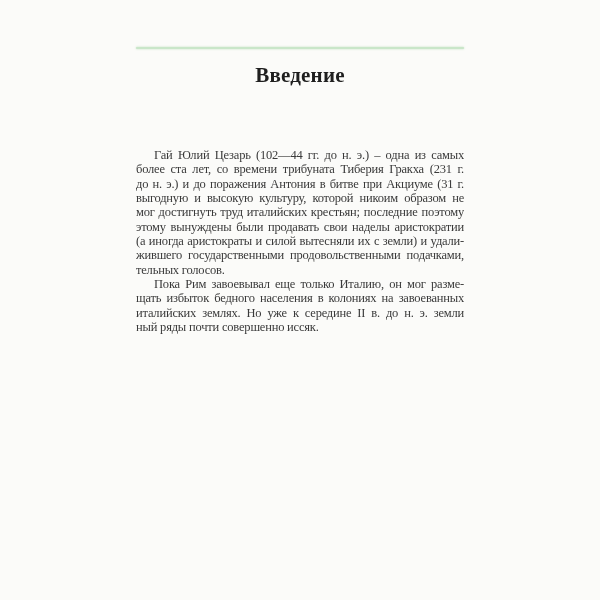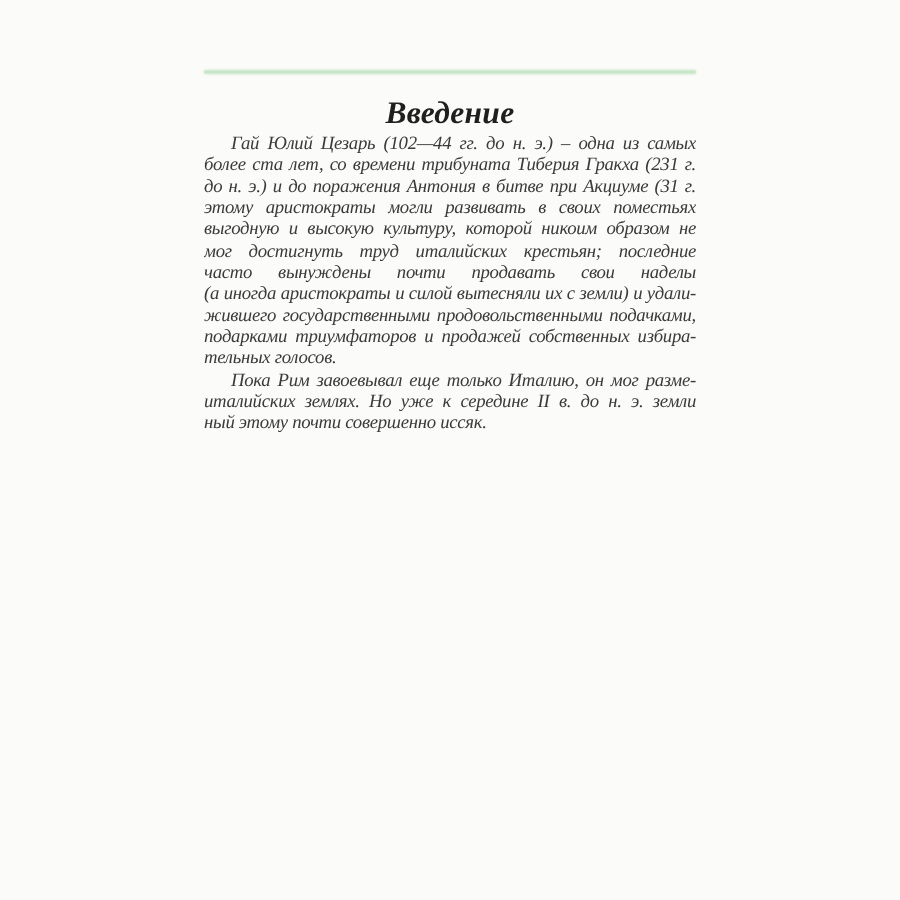--- a/index.html
+++ b/index.html
@@ -14,39 +14,39 @@
     overflow: hidden;
   }
   .page {
     position: relative;
     width: 600px;
     height: 600px;
   }
   .content {
     width: 328px;
     margin: 0 auto;
-    font-style: italic;
   }
   .divider {
     height: 2px;
     margin-top: 47px;
     background: #c9e6c9;
     border-radius: 1px;
     box-shadow: 0 0 2px rgba(170, 215, 170, 0.8);
   }
   .chapter-title {
     margin: 13px 0 0 0;
     font-size: 21px;
     line-height: 26px;
     font-weight: bold;
     text-align: center;
     color: #1f1f1f;
     letter-spacing: 0.2px;
   }
   .body-text {
+    margin-top: 60px;
     color: #3a3a3a;
   }
   .line {
     font-size: 12.5px;
     line-height: 14.35px;
     height: 14.35px;
     overflow: hidden;
     letter-spacing: -0.2px;
     text-align: justify;
     text-align-last: justify;
@@ -71,30 +71,29 @@
 
 <div class="page">
   <div class="content">
     <div class="divider" style="background: rgb(201, 230, 201);"></div>
     <h1 class="chapter-title">Введение</h1>
     <div class="body-text" style="color: rgb(58, 58, 58);">
         <div>
           <div class="line first">Гай Юлий Цезарь (102—44 гг. до н. э.) – одна из самых</div>
           <div class="line">более ста лет, со времени трибуната Тиберия Гракха (231 г.</div>
           <div class="line">до н. э.) и до поражения Антония в битве при Акциуме (31 г.</div>
-          <div class="line">этому аристократы могли развивать в своих поместьях весьма</div>
           <div class="line">выгодную и высокую культуру, которой никоим образом не</div>
           <div class="line">мог достигнуть труд италийских крестьян; последние поэтому</div>
-          <div class="line">часто вынуждены почти продавать свои наделы аристократии</div>
+          <div class="line">этому вынуждены были продавать свои наделы аристократии</div>
           <div class="line">(а иногда аристократы и силой вытесняли их с земли) и удали-</div>
           <div class="line">жившего государственными продовольственными подачками,</div>
-          <div class="line">подарками триумфаторов и продажей собственных избира-</div>
           <div class="line last">тельных голосов.</div>
         </div>
         <div>
           <div class="line first">Пока Рим завоевывал еще только Италию, он мог разме-</div>
+          <div class="line">щать избыток бедного населения в колониях на завоеванных</div>
           <div class="line">италийских землях. Но уже к середине II в. до н. э. земли земель-</div>
-          <div class="line last">ный этому почти совершенно иссяк.</div>
+          <div class="line last">ный ряды почти совершенно иссяк.</div>
         </div>
       </div>
   </div>
 
 </div>
 
 </body></html>

